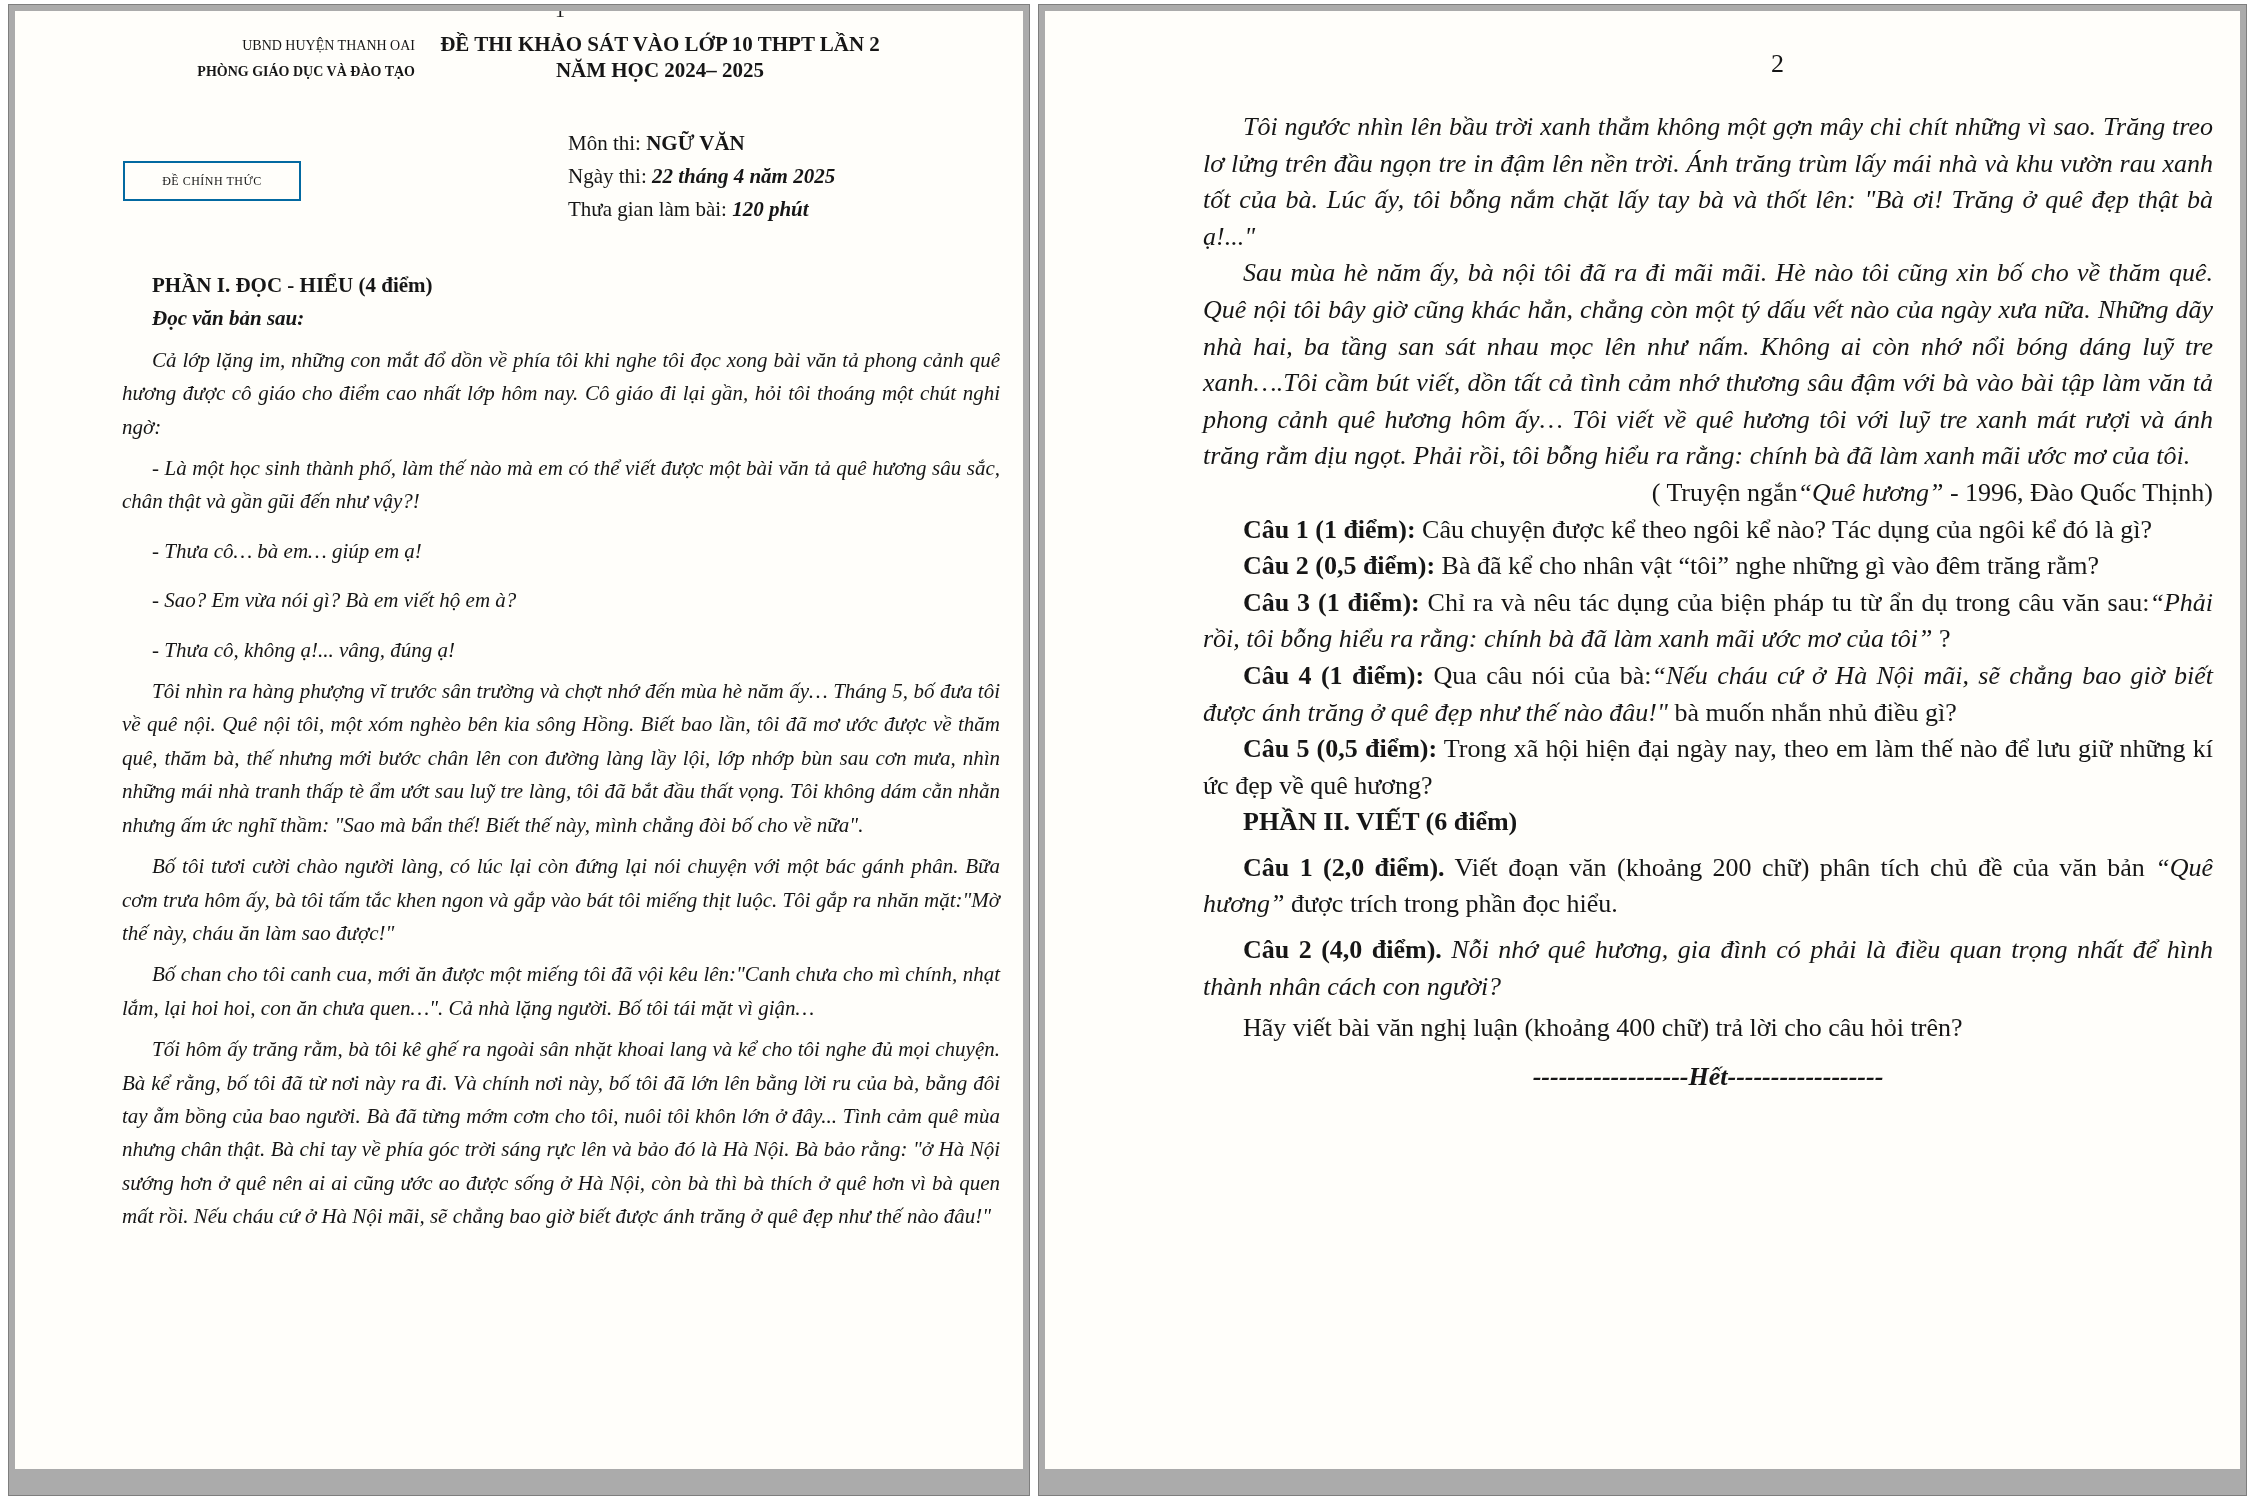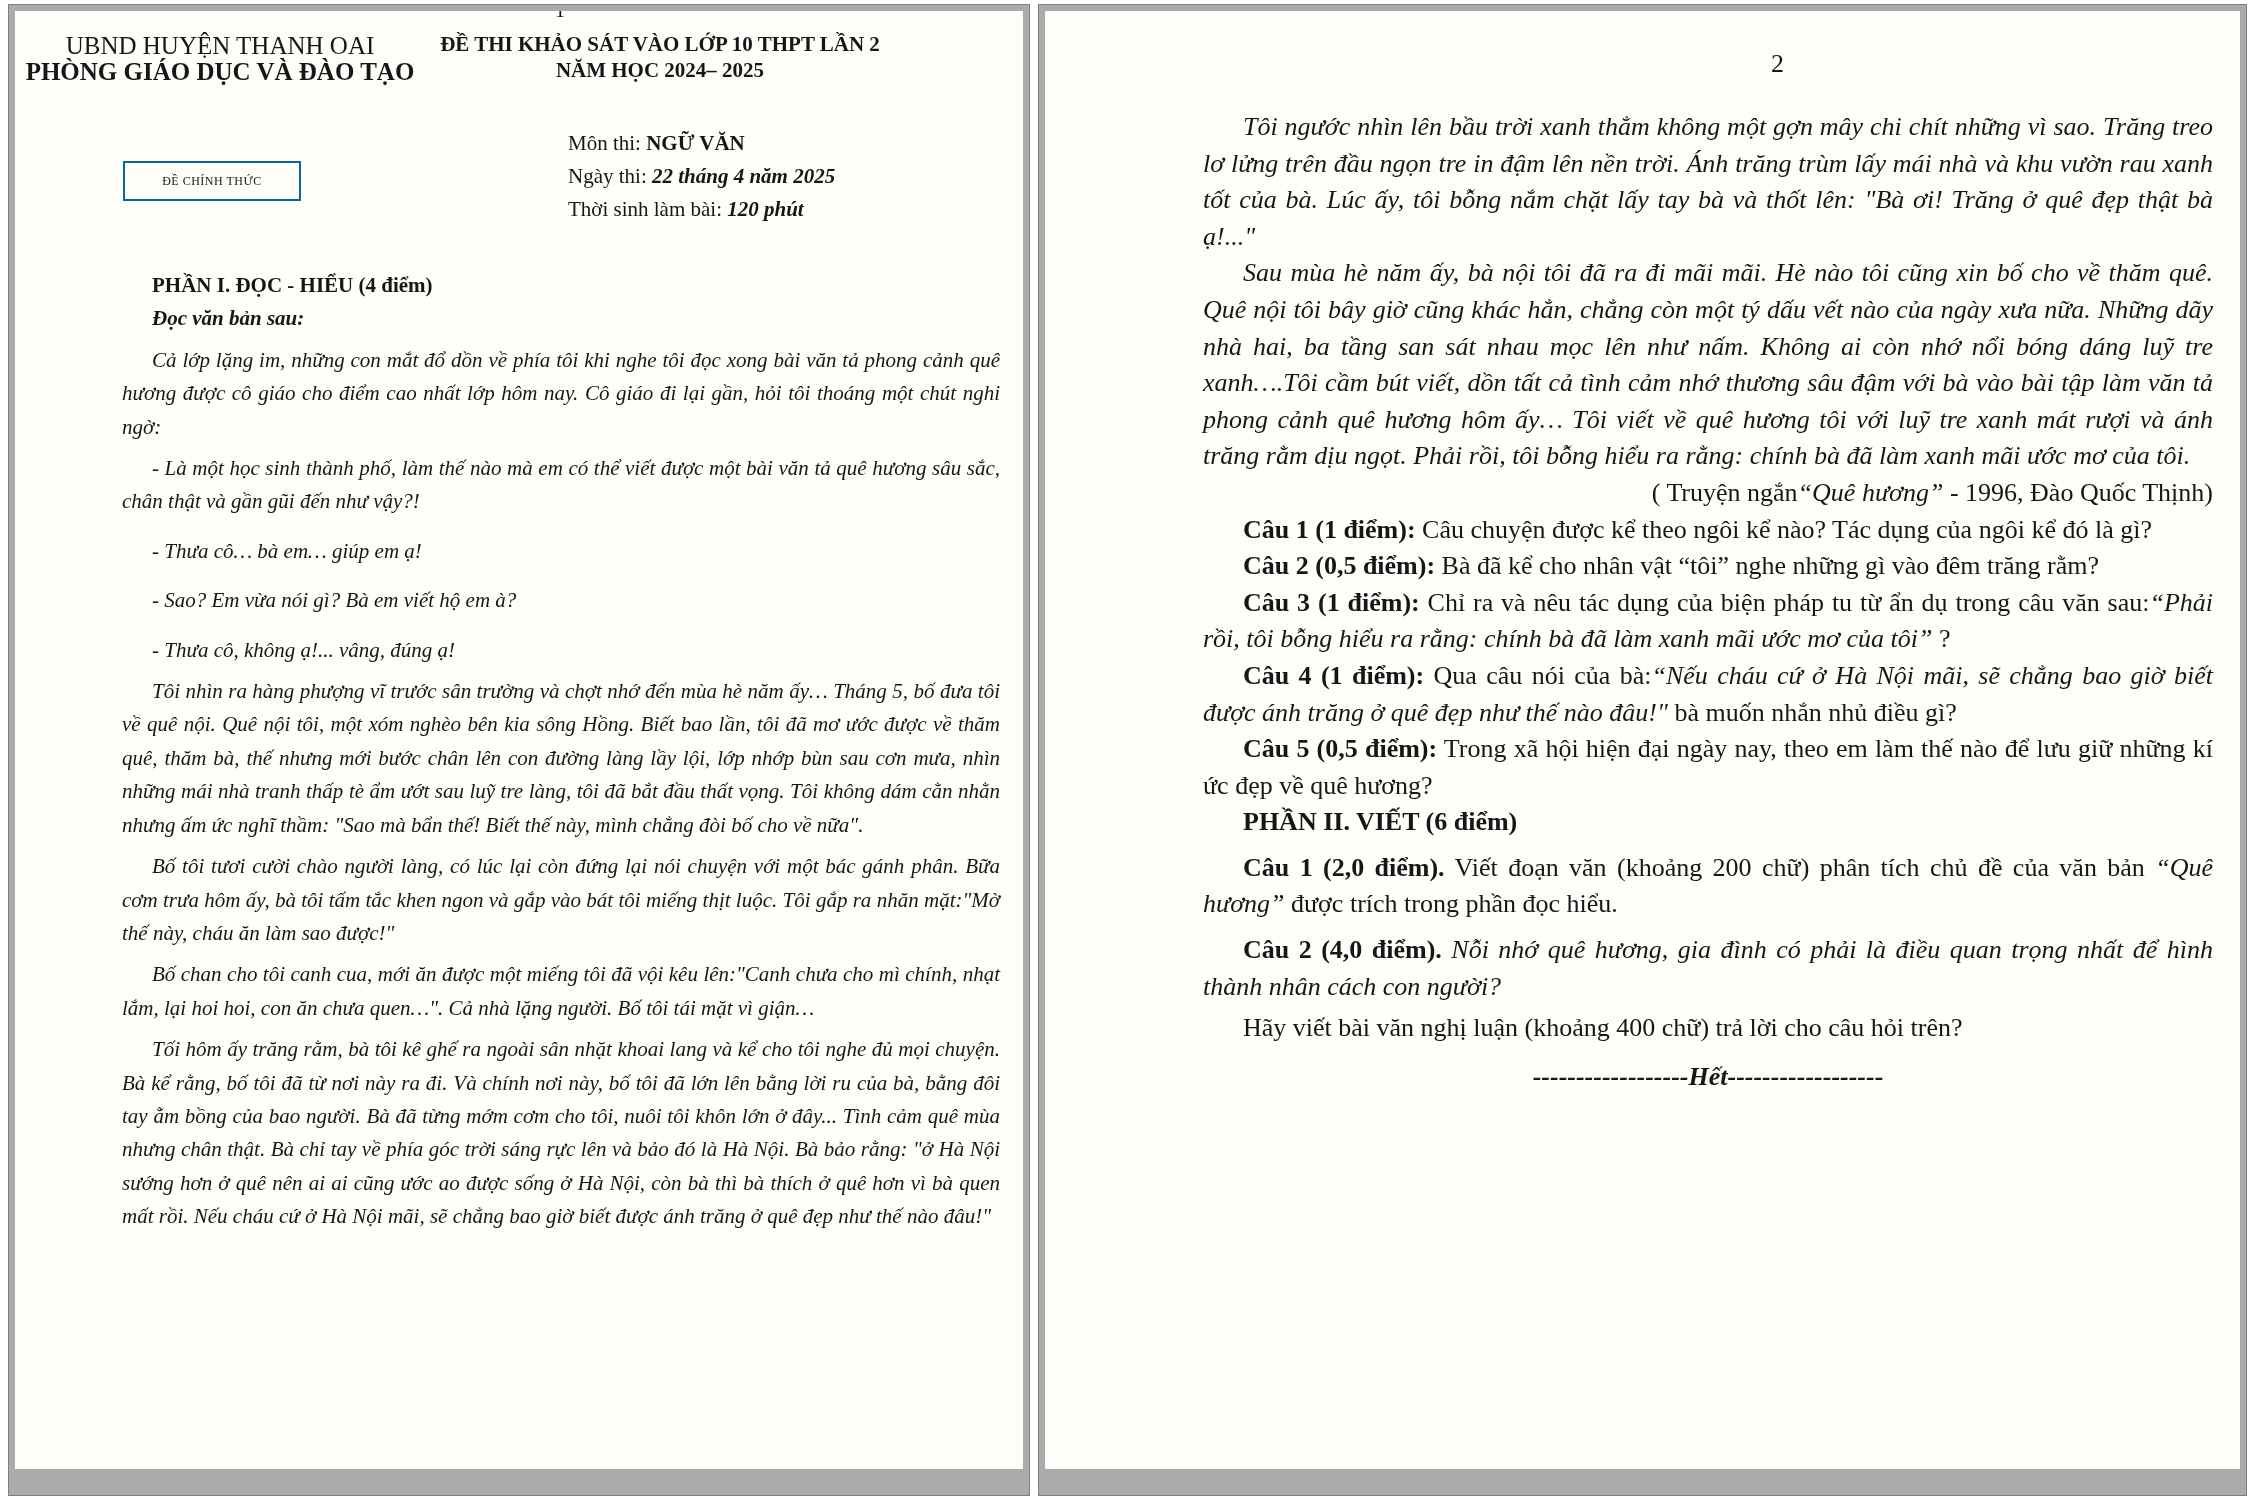--- a/index.html
+++ b/index.html
@@ -6,22 +6,22 @@
   body{
     width:2251px;height:1500px;position:relative;overflow:hidden;
     background:#ffffff;
     font-family:"Liberation Serif","DejaVu Serif",serif;
     color:#161616;
   }
   .frame{position:absolute;background:#ababab;box-shadow:inset 0 0 0 1px #7e7e7e;}
   .page{position:absolute;background:#fffefa;overflow:hidden;}
   
   .p1-pagenum{position:absolute;left:540px;top:-12px;font-size:20px;}
-  .hdr-left{position:absolute;left:10px;top:22px;width:390px;text-align:center;
-            font-size:25px;line-height:26px;}
+  .hdr-left{position:absolute;left:10px;top:22px;width:390px;text-align:right;
+            font-size:14px;line-height:26px;}
   .hdr-left .l2{font-weight:bold;}
   .hdr-right{position:absolute;left:335px;top:20px;width:620px;text-align:center;
              font-weight:bold;font-size:21px;line-height:26px;}
   .stamp-box{position:absolute;left:108px;top:150px;width:174px;height:36px;
              border:2px solid #0369a1;display:flex;align-items:center;justify-content:center;
              font-weight:normal;font-size:12px;letter-spacing:.5px;}
   .info-block{position:absolute;left:553px;top:116px;font-size:21px;line-height:33px;white-space:nowrap;}
   .info-block b{font-weight:bold;text-align:center;}
   .bi{font-weight:bold;font-style:italic;}
   .p1-body{position:absolute;left:107px;top:258px;width:878px;
@@ -66,21 +66,21 @@
     <div>NĂM HỌC 2024– 2025</div>
   </div>
 
   <div class="stamp-box">
     <span>ĐỀ CHÍNH THỨC</span>
   </div>
 
   <div class="info-block">
     <div><span>Môn thi: </span><b>NGỮ VĂN</b></div>
     <div><span>Ngày thi: </span><span class="bi">22 tháng 4 năm 2025</span></div>
-    <div><span>Thời sinh làm bài: </span><span class="bi">120 phút</span></div>
+    <div><span>Thưa gian làm bài: </span><span class="bi">120 phút</span></div>
   </div>
 
   <div class="p1-body">
     <div class="sec-h">PHẦN I. ĐỌC - HIỂU (4 điểm)</div>
     <div class="read-h">Đọc văn bản sau:</div>
     <p class="pas">Cả lớp lặng im, những con mắt đổ dồn về phía tôi khi nghe tôi đọc xong bài văn tả phong cảnh quê hương được cô giáo cho điểm cao nhất lớp hôm nay. Cô giáo đi lại gần, hỏi tôi thoáng một chút nghi ngờ:</p>
     <p class="pas">- Là một học sinh thành phố, làm thế nào mà em có thể viết được một bài văn tả quê hương sâu sắc, chân thật và gần gũi đến như vậy?!</p>
     <p class="pas dlg">- Thưa cô… bà em… giúp em ạ!</p>
     <p class="pas dlg">- Sao? Em vừa nói gì? Bà em viết hộ em à?</p>
     <p class="pas dlg">- Thưa cô, không ạ!... vâng, đúng ạ!</p>

